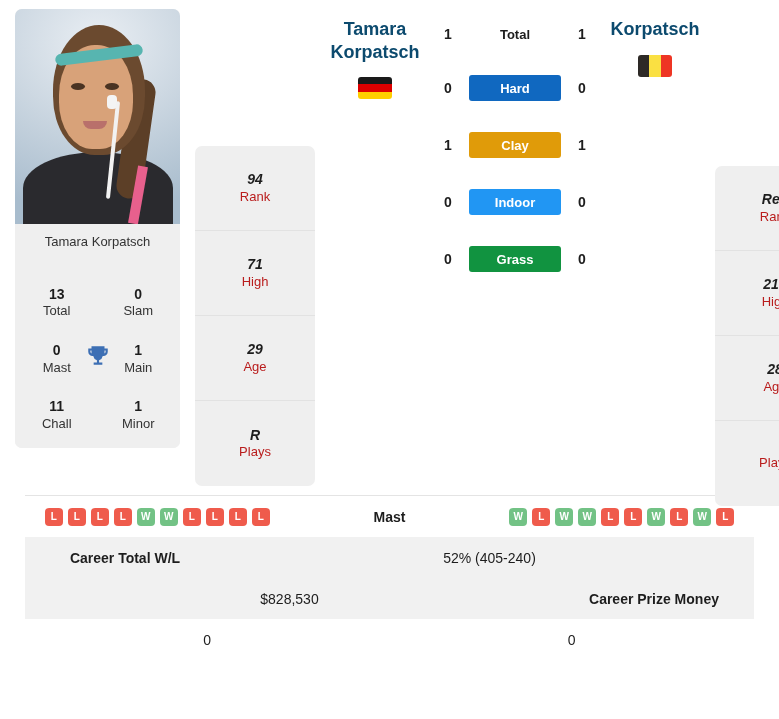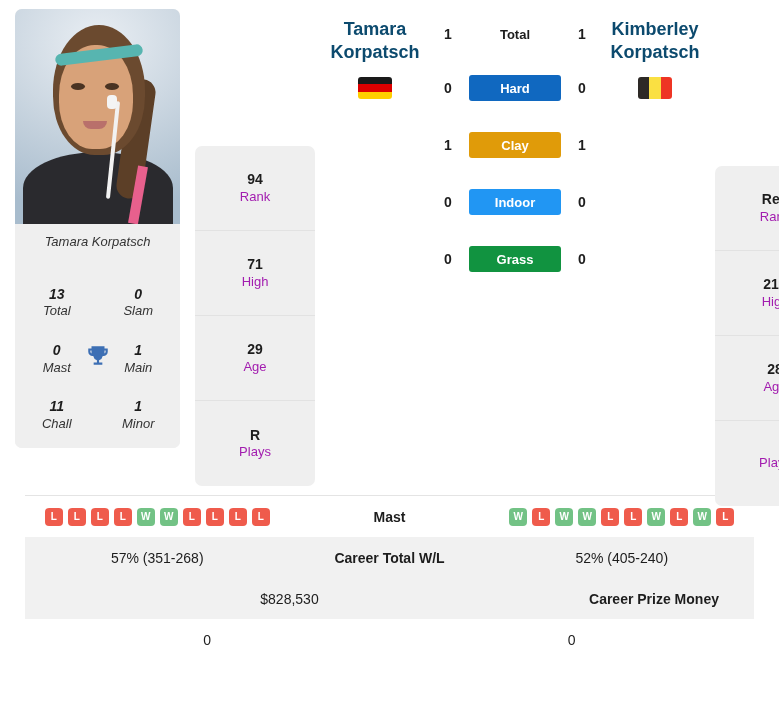--- a/index.html
+++ b/index.html
@@ -22,21 +22,20 @@
   }
 
   
   .player-card {
     width: 165px;
     margin-top: 9px;
     background: #efefef;
     border-radius: 7px;
     overflow: hidden;
     flex: 0 0 165px;
-    font-style: italic;
   }
   .player-card.left  { margin-left: 15px; }
 
   .photo {
     width: 100%;
     height: 215px;
     position: relative;
     overflow: hidden;
     background: #b9c6d2;
   }
@@ -135,22 +134,22 @@
   .inner-cell {
     height: 85px;
     display: flex;
     flex-direction: column;
     align-items: center;
     justify-content: center;
     border-bottom: 1px solid #e2e2e2;
     line-height: 1.3;
   }
   .inner-cell:last-child { border-bottom: none; }
-  .ic-val { font-size: 14px; font-weight: bold; color: #1d1d1d; }
-  .ic-lbl { font-size: 13px; color: #a21caf; }
+  .ic-val { font-size: 14px; font-weight: bold; color: #1d1d1d; font-style: italic; }
+  .ic-lbl { font-size: 13px; color: #b91c1c; }
 
   
   .center-col {
     flex: 1 1 auto;
     display: flex;
     align-items: flex-start;
     justify-content: center;
     padding-top: 18px;
   }
   .name-block {
@@ -363,21 +362,20 @@
         <span class="s-score">0</span>
       </div>
       <div class="surface-row">
         <span class="s-score">0</span>
         <span class="s-bar" style="background:#119340">Grass</span>
         <span class="s-score">0</span>
       </div>
     </div>
 
     <div class="name-block">
-      <div class="pname">Kimberley</div>
       <div class="pname">Korpatsch</div>
       <span class="flag flag-be"></span>
     </div>
   </div>
 
   <div class="inner-col right">
     <div class="inner-cell">
       <span class="ic-val">Ret.</span>
       <span class="ic-lbl">Rank</span>
     </div>
@@ -421,21 +419,20 @@
         <span class="form-badge fb-L">L</span>
         <span class="form-badge fb-L">L</span>
         <span class="form-badge fb-W">W</span>
         <span class="form-badge fb-L">L</span>
         <span class="form-badge fb-W">W</span>
         <span class="form-badge fb-L">L</span>
       </div>
   </div>
 
   <div class="cmp-row stripe">
-    <div class="cmp-side">57% (351-268)</div>
     <div class="cmp-mid">Career Total W/L</div>
     <div class="cmp-side">52% (405-240)</div>
   </div>
 
 
   <div class="cmp-row stripe">
     <div class="cmp-side">$828,530</div>
     <div class="cmp-mid">Career Prize Money</div>
   </div>
 

